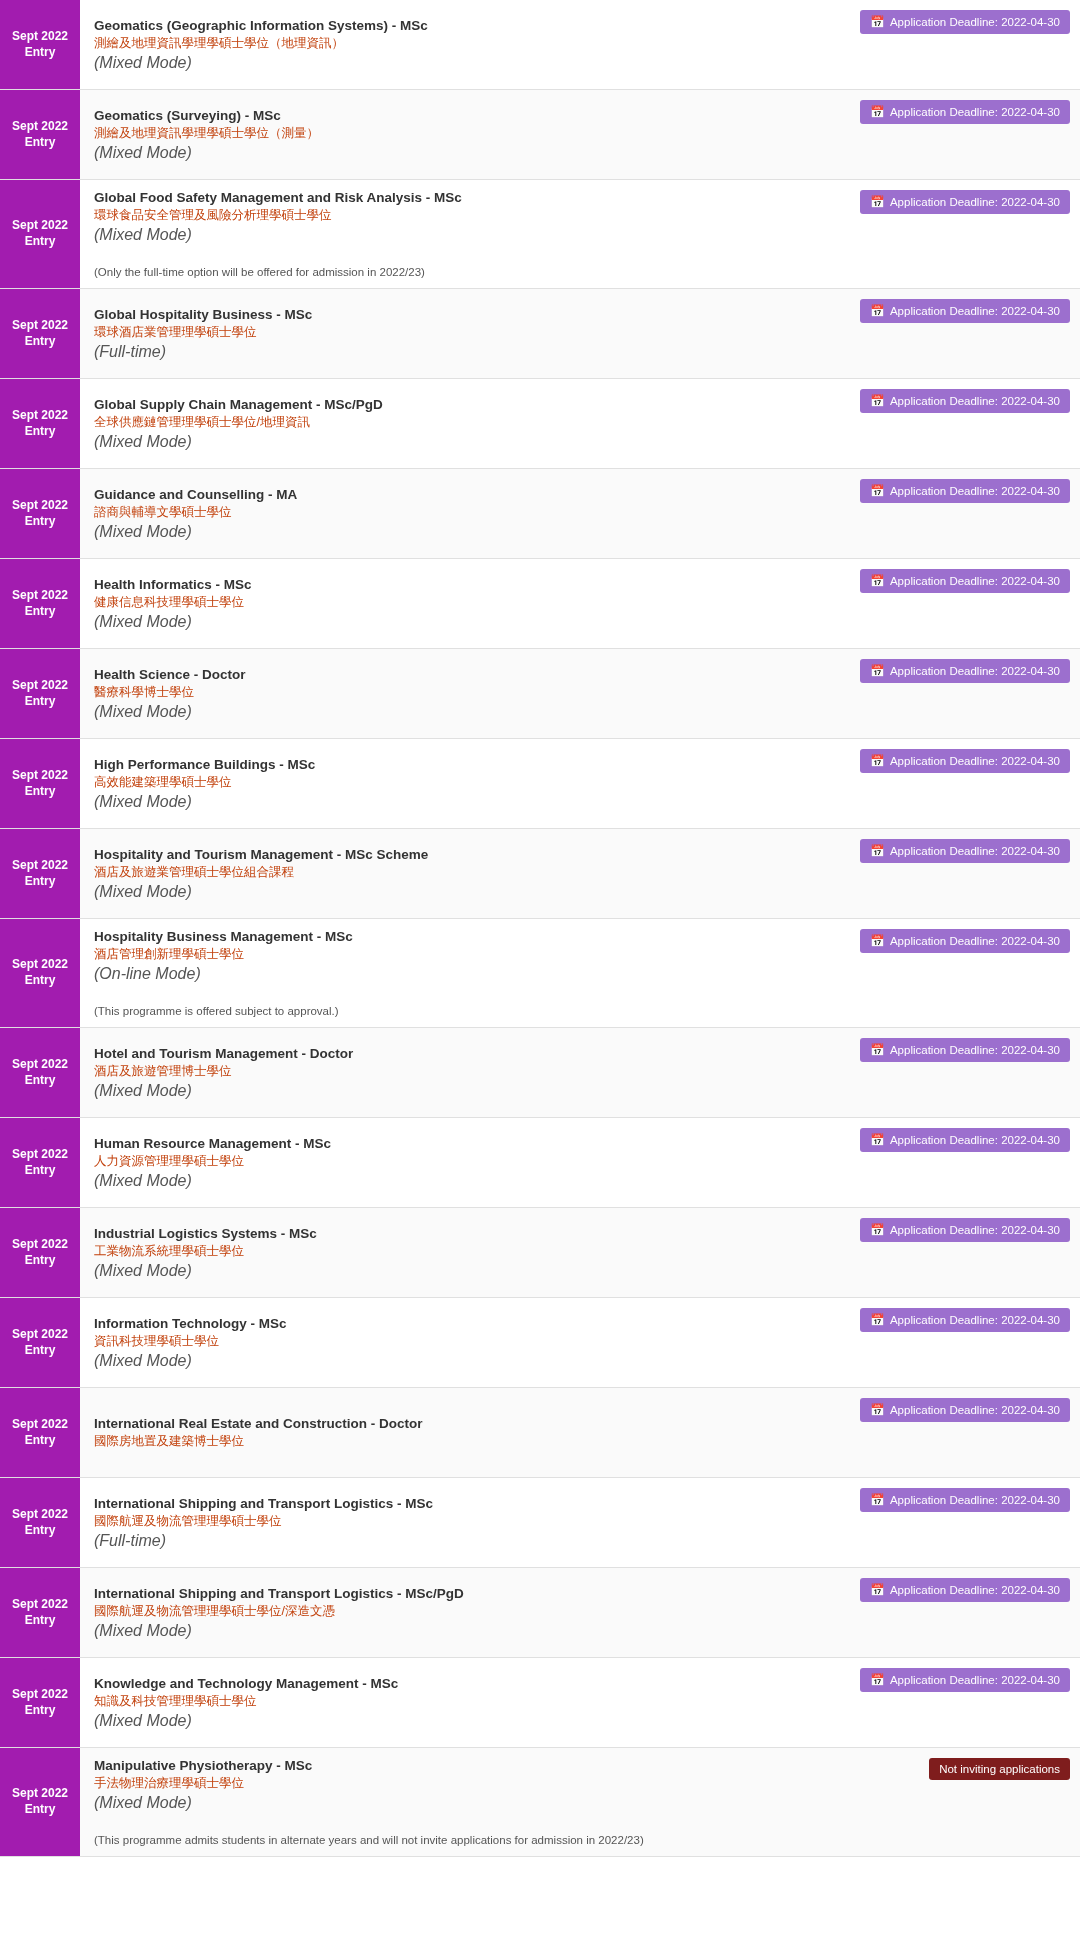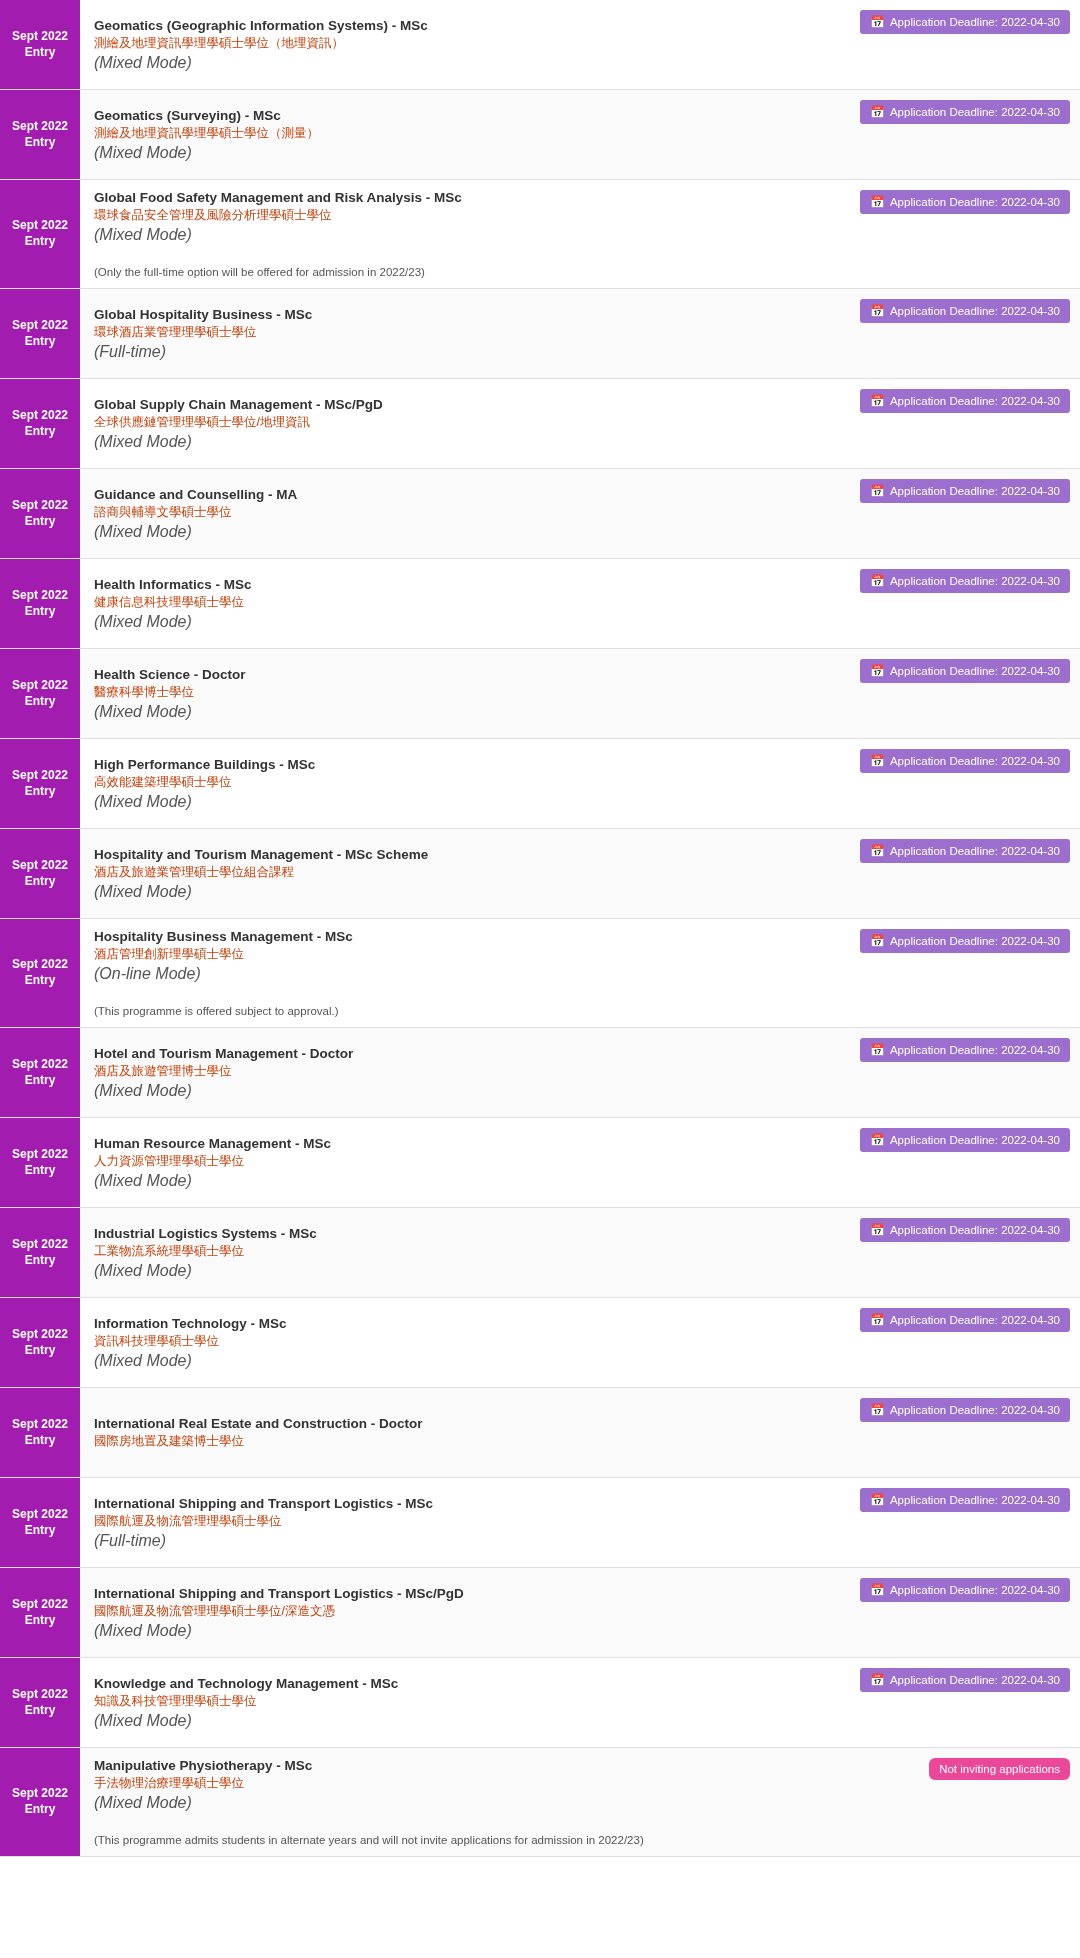--- a/index.html
+++ b/index.html
@@ -77,22 +77,21 @@
       color: #fff;
       font-size: 11.5px;
       padding: 5px 10px;
       border-radius: 3px;
       display: flex;
       align-items: center;
       gap: 5px;
       white-space: nowrap;
     }
     .deadline-badge.not-inviting {
-      background: #ec4899;
-      border-radius: 6px;
+      background: #7f1d1d;
     }
     .calendar-icon {
       font-size: 12px;
     }
   </style>
 </head>
 <body>
 
 <div class="program-list">
     <div class="program-row">

